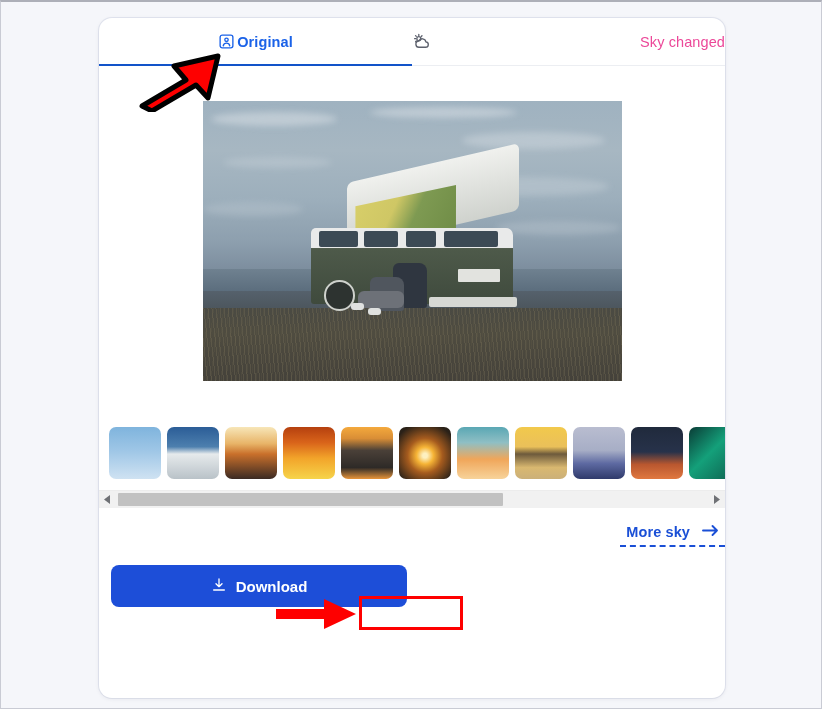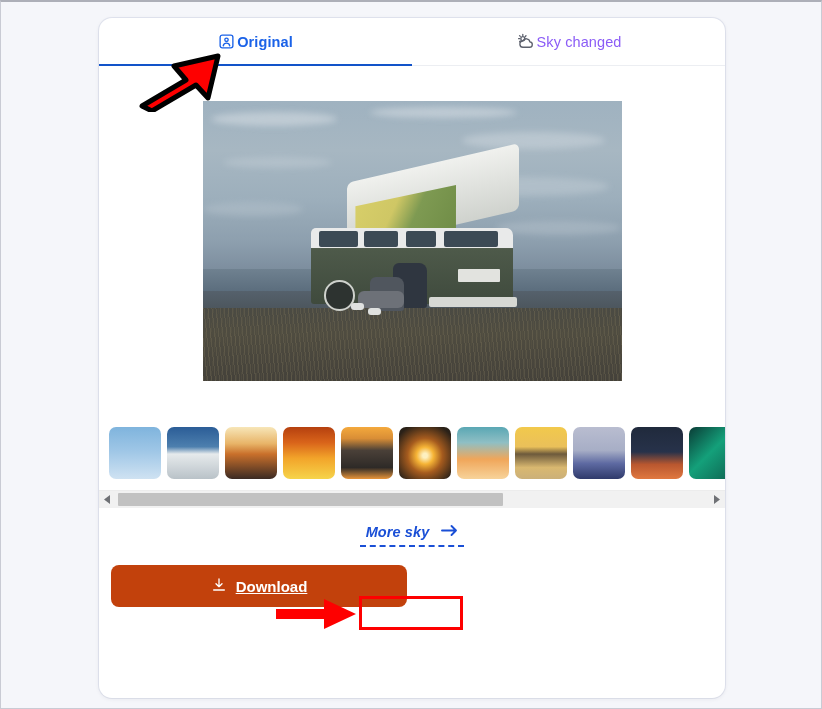--- a/index.html
+++ b/index.html
@@ -56,21 +56,21 @@
     justify-content: center;
     gap: 2px;
     font-size: 14.5px;
     font-weight: 600;
     letter-spacing: .1px;
     cursor: pointer;
     position: relative;
     user-select: none;
   }
   .tab.active { color: #1a62e8; }
-  .tab.inactive { color: #8b5cf6; font-weight: 500; }
+  .tab.inactive { color: #ec4899; font-weight: 500; justify-content: space-between; }
   .tab.active::after {
     content: "";
     position: absolute;
     left: 0; right: 0; bottom: -1px;
     height: 2px;
     background: #1253c9;
   }
   .tab-icon { display: flex; align-items: center; justify-content: center; }
 
   
@@ -206,22 +206,21 @@
     background: #c1c1c1; border-radius: 1px;
     cursor: pointer;
   }
 
   
   #moresky-row {
     height: 53px;
     position: relative;
     display: flex;
     align-items: center;
-    justify-content: center;
-    font-style: italic;
+    justify-content: flex-end;
   }
   #moresky-link {
     display: inline-flex;
     align-items: center;
     gap: 12px;
     color: #1a4fd6;
     font-size: 14.5px;
     font-weight: 700;
     letter-spacing: .1px;
     padding: 2px 6px 5px 6px;
@@ -245,23 +244,22 @@
     gap: 9px;
     font-size: 15px;
     font-weight: 700;
     cursor: pointer;
     user-select: none;
     border: none;
     font-family: "Liberation Sans", sans-serif;
   }
   #btn-download {
     flex: 0 0 296px;
-    background: #c2410c;
+    background: #1d4ed8;
     color: #ffffff;
-    text-decoration: underline;
   }
   #btn-download-hd {
     flex: 1 1 auto;
     background: #d9d9d9;
     color: #3a3d44;
     font-weight: 600;
   }
 
   
   .anno { position: absolute; pointer-events: none; }

